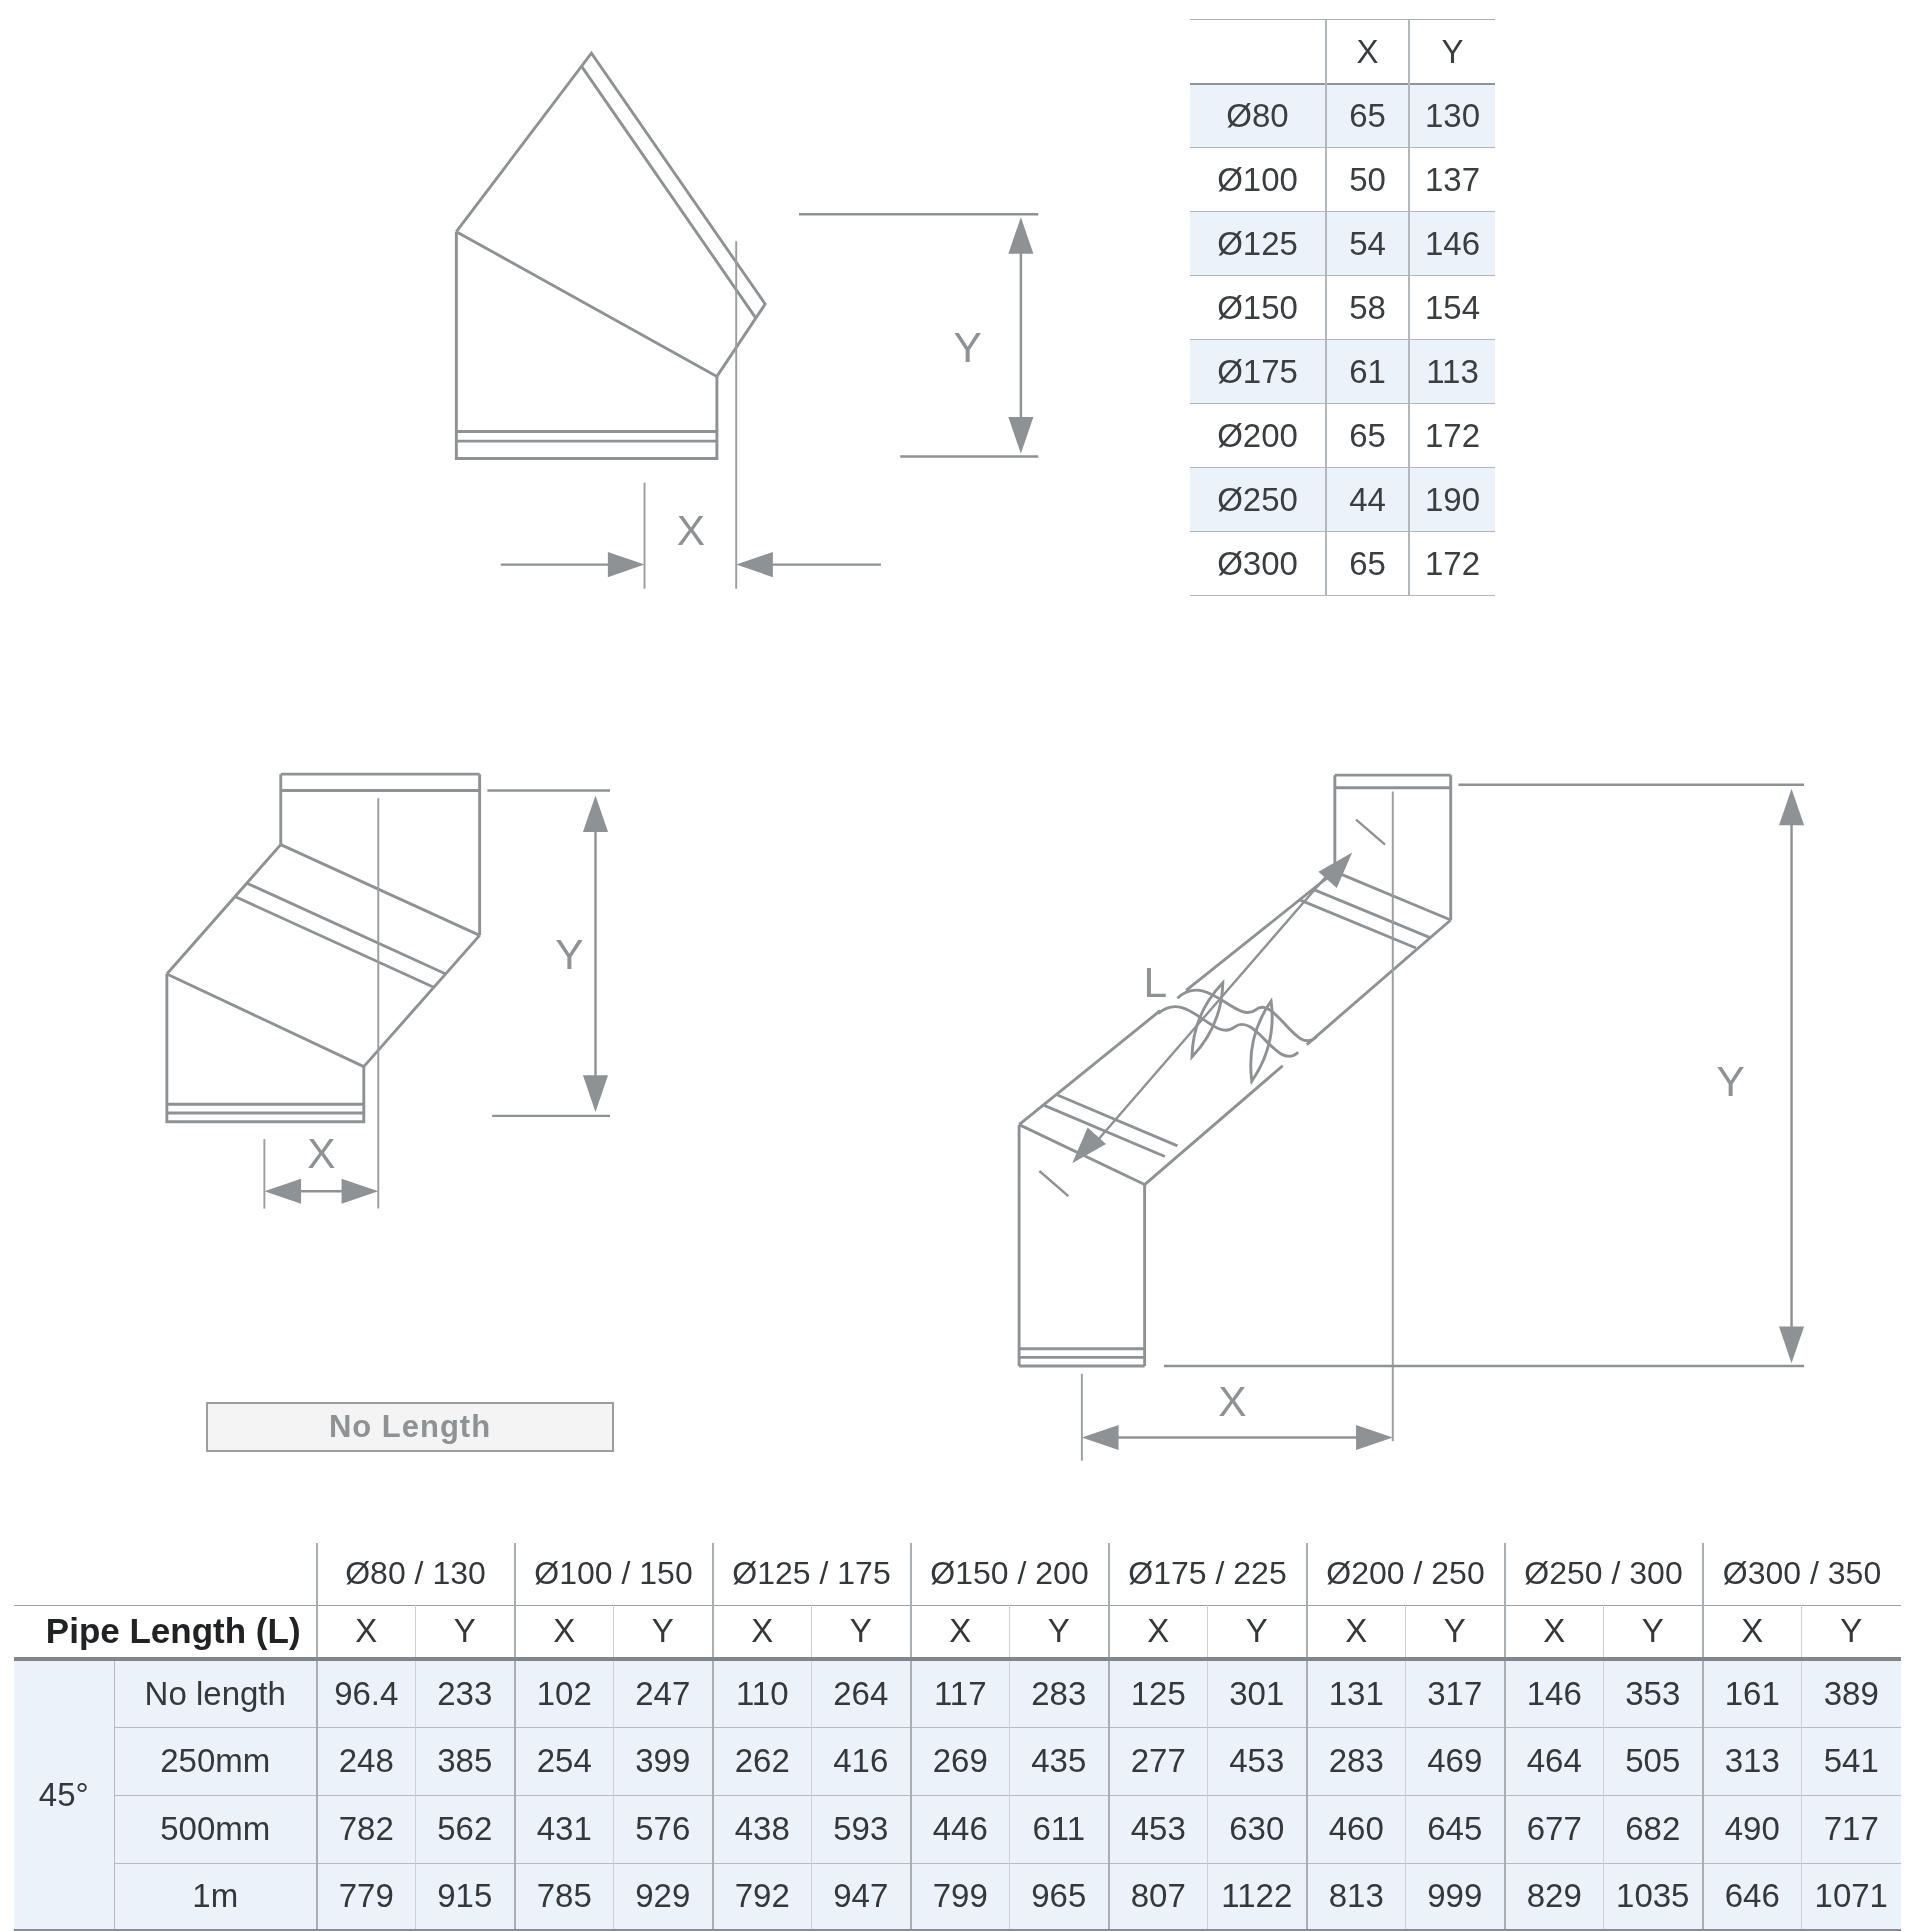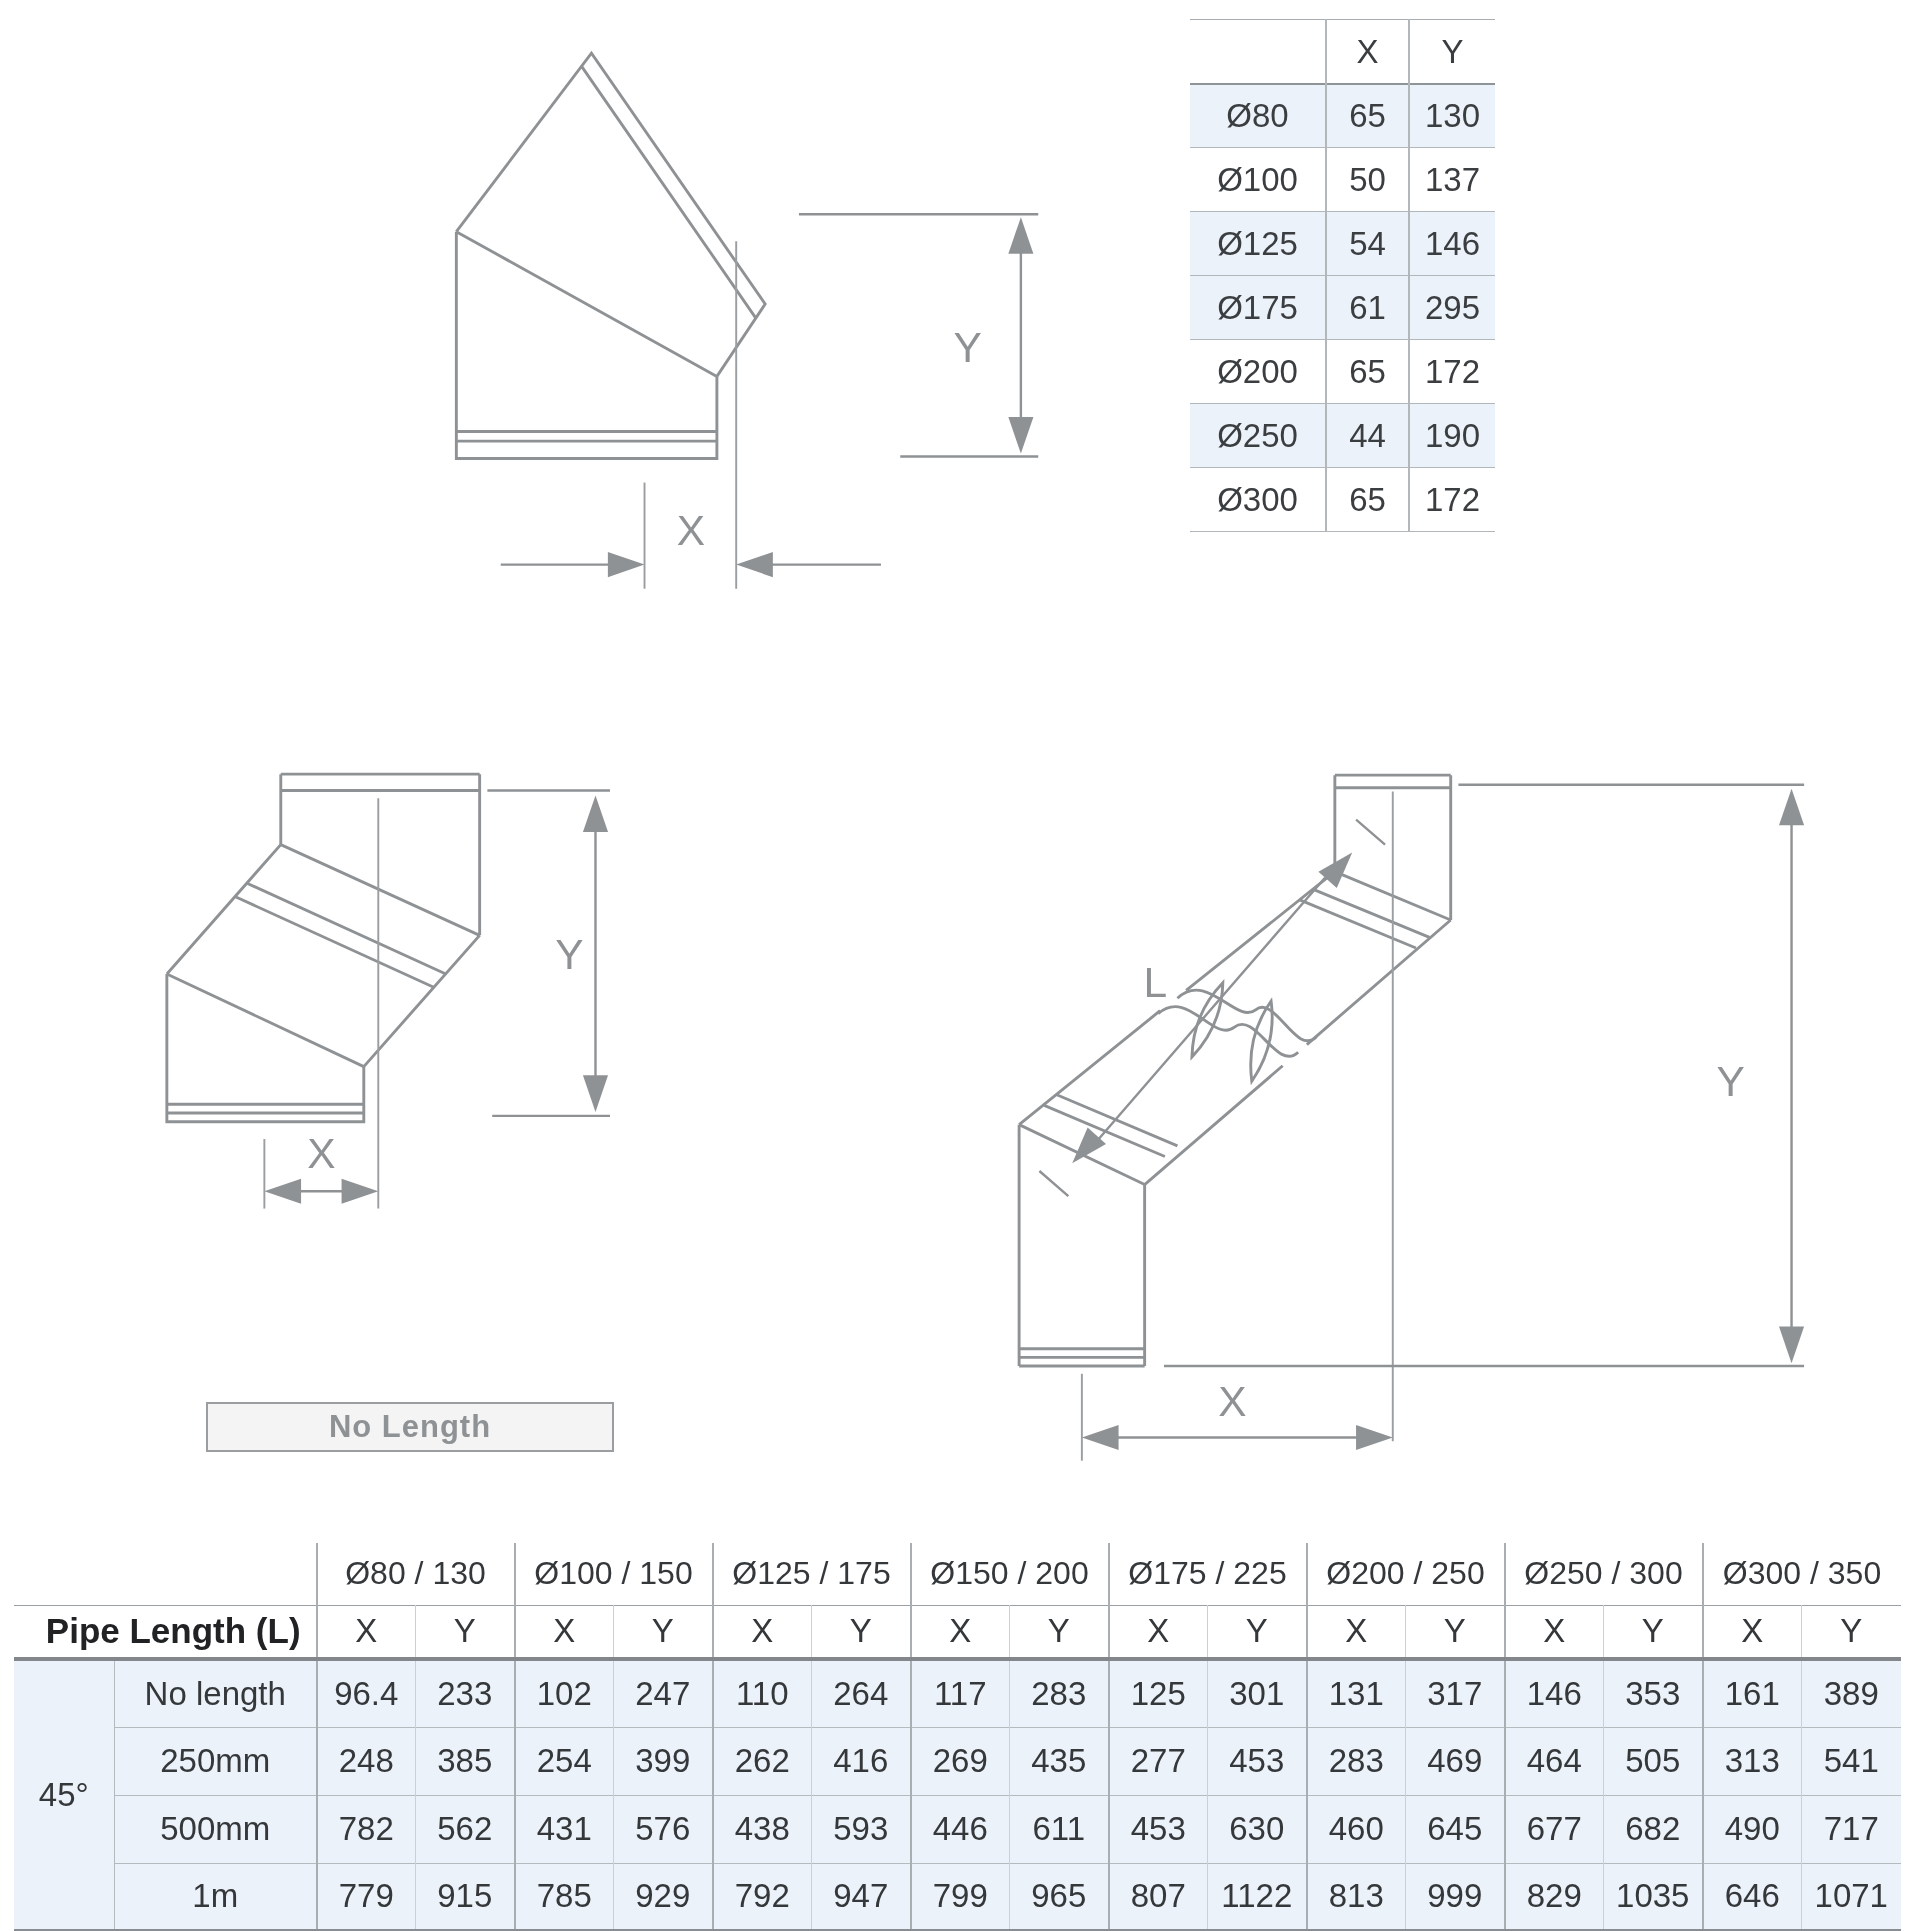--- a/index.html
+++ b/index.html
@@ -91,24 +91,29 @@
       <tr>
         <td class="lbl">Ø100</td>
         <td class="colx">50</td>
         <td class="coly">137</td>
       </tr>
       <tr class="alt">
         <td class="lbl">Ø125</td>
         <td class="colx">54</td>
         <td class="coly">146</td>
       </tr>
+      <tr>
+        <td class="lbl">Ø150</td>
+        <td class="colx">58</td>
+        <td class="coly">154</td>
+      </tr>
       <tr class="alt">
         <td class="lbl">Ø175</td>
         <td class="colx">61</td>
-        <td class="coly">295</td>
+        <td class="coly">113</td>
       </tr>
       <tr>
         <td class="lbl">Ø200</td>
         <td class="colx">65</td>
         <td class="coly">172</td>
       </tr>
       <tr class="alt">
         <td class="lbl">Ø250</td>
         <td class="colx">44</td>
         <td class="coly">190</td>

